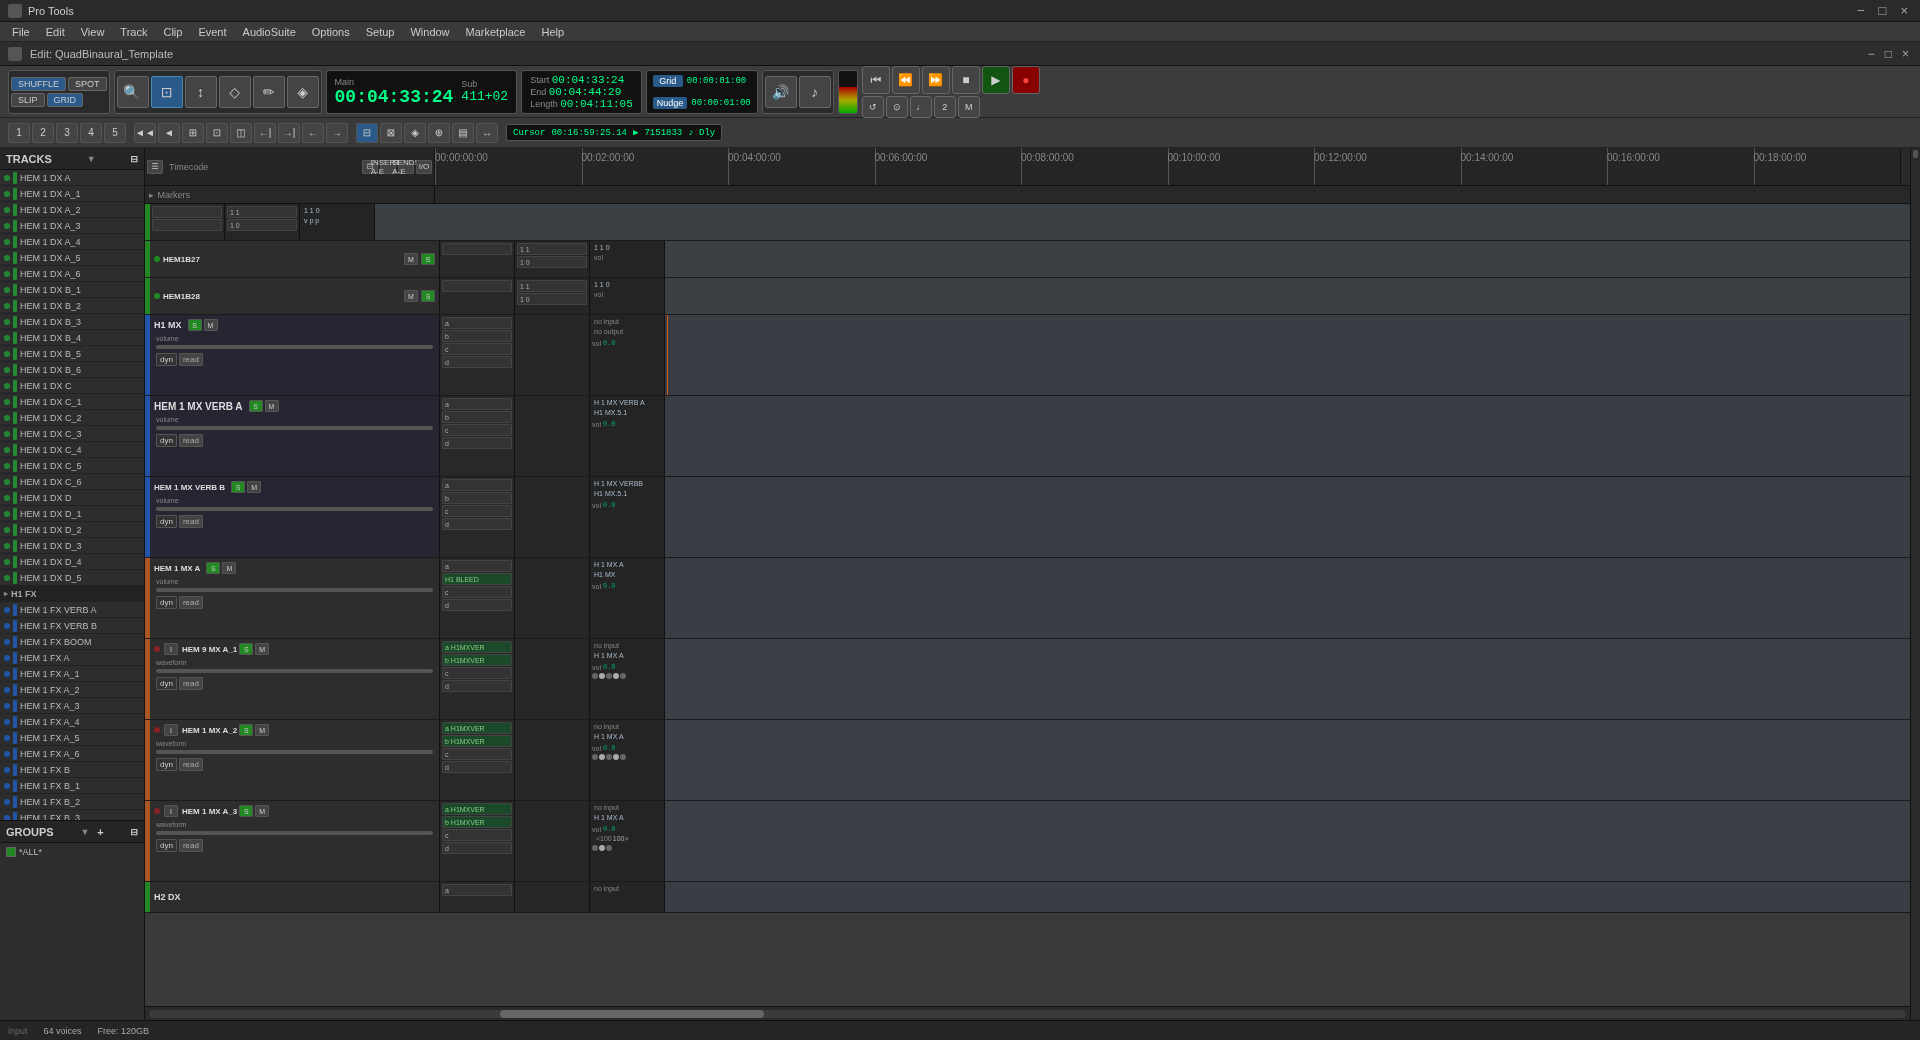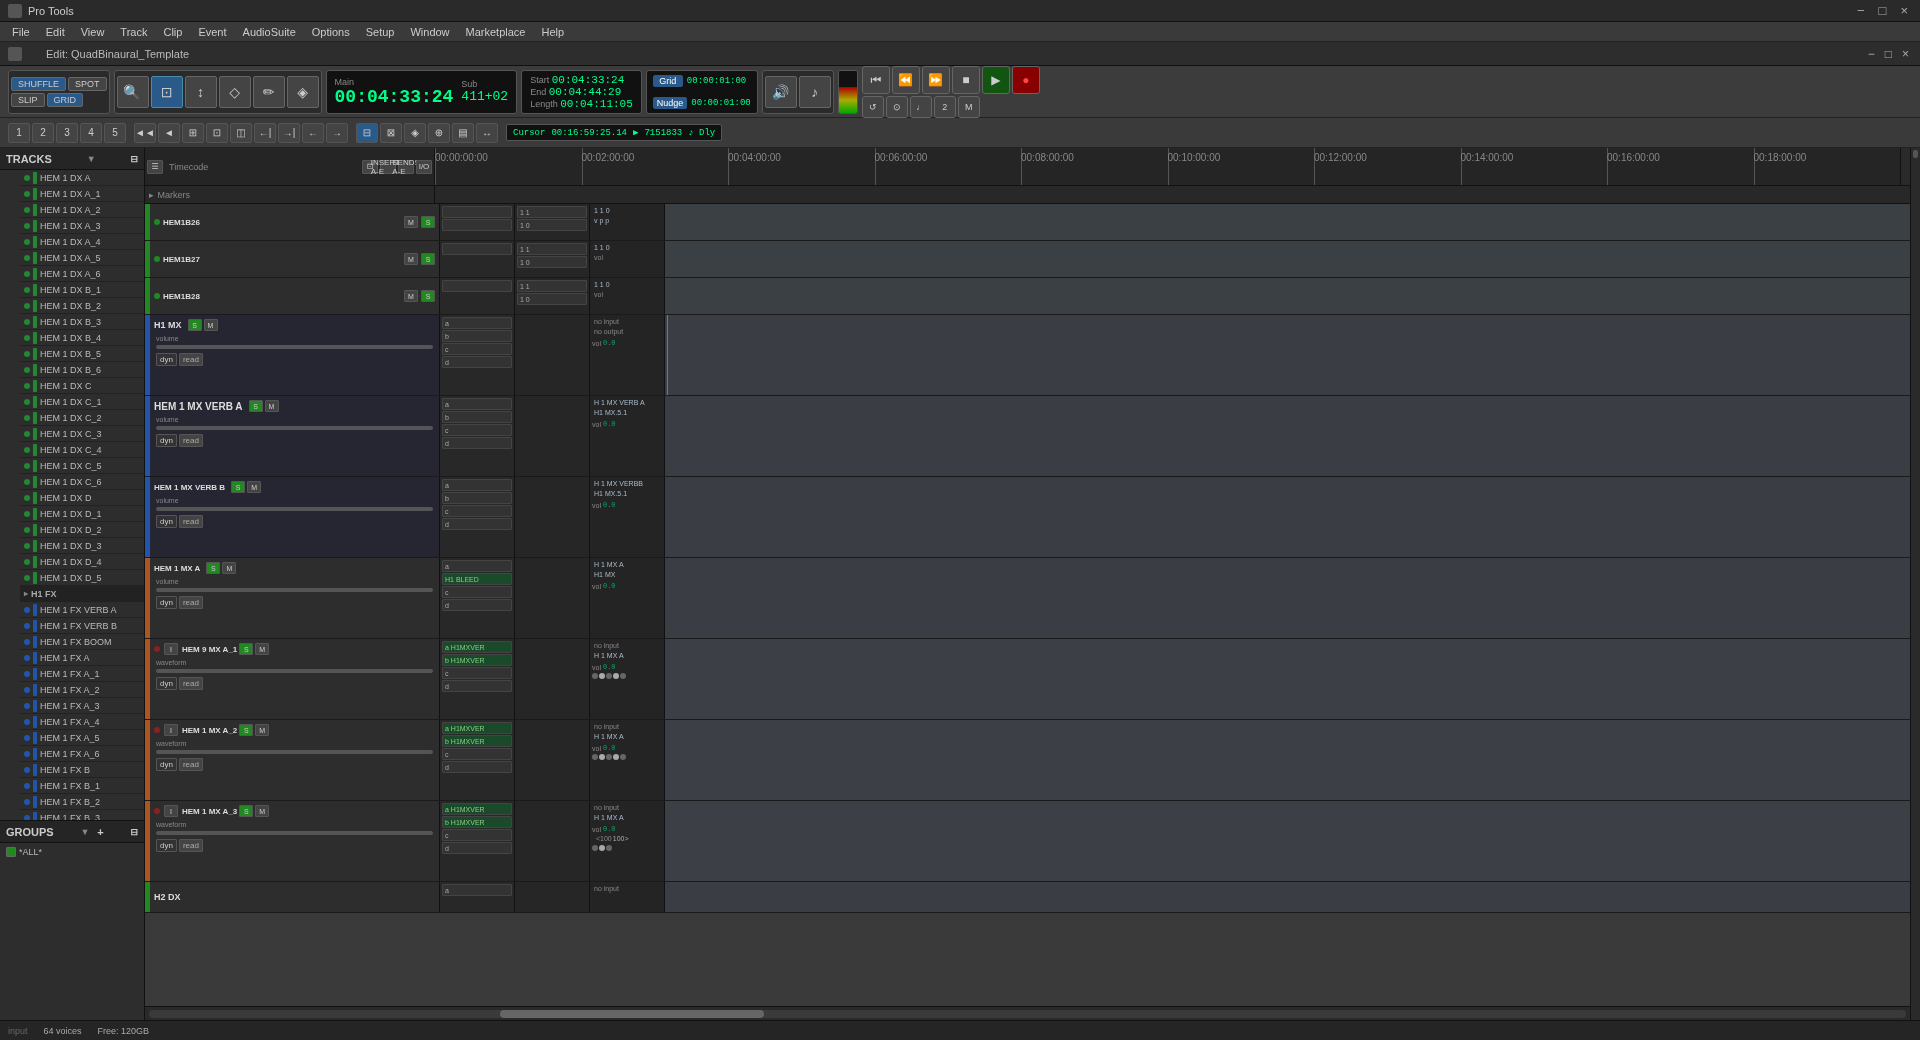--- a/index.html
+++ b/index.html
@@ -64,21 +64,21 @@
     
     #session-bar {
       height: 24px;
       background: #2d2d2d;
       display: flex;
       align-items: center;
       padding: 0 8px;
       border-bottom: 1px solid #111;
       font-size: 11px;
       color: #bbb;
-      gap: 24px;
+      gap: 8px;
     }
     #session-bar .session-icon {
       width: 14px;
       height: 14px;
       background: #555;
       border-radius: 2px;
     }
     #session-bar .session-controls {
       margin-left: auto;
       display: flex;
@@ -334,21 +334,20 @@
     .panel-header .expand-arrow {
       margin-left: auto;
       font-size: 9px;
       color: #888;
     }
 
     .track-list {
       flex: 1;
       overflow-y: auto;
       overflow-x: hidden;
-      margin-left: 20px;
     }
     .track-list::-webkit-scrollbar { width: 8px; }
     .track-list::-webkit-scrollbar-track { background: #2a2a2a; }
     .track-list::-webkit-scrollbar-thumb { background: #555; }
 
     .track-item {
       height: 16px;
       display: flex;
       align-items: center;
       padding: 0 4px;
@@ -1220,26 +1219,20 @@
         <span>Markers</span>
       </div>
       <div class="markers-content"></div>
     </div>
 
     <div id="edit-tracks">
       <div id="tracks-container">
 
         <div class="edit-track" style="min-height:36px;">
           <div class="track-left-bar"></div>
-          <div class="edit-track-header" style="flex-direction:row;align-items:center;padding:2px 4px;gap:3px;">
-            <div class="inline-led"></div>
-            <span style="font-size:8px;font-weight:bold;color:#ddd;flex:1;">HEM1B26</span>
-            <div class="track-name-btn">M</div>
-            <div class="track-name-btn s">S</div>
-          </div>
           <div class="inserts-col" style="min-height:36px;">
             <div class="insert-slot"></div>
             <div class="insert-slot"></div>
           </div>
           <div class="sends-col" style="min-height:36px;">
             <div class="send-slot">1 1</div>
             <div class="send-slot">1 0</div>
           </div>
           <div class="io-col" style="min-height:36px;">
             <div class="io-slot active">1 1 0</div>

